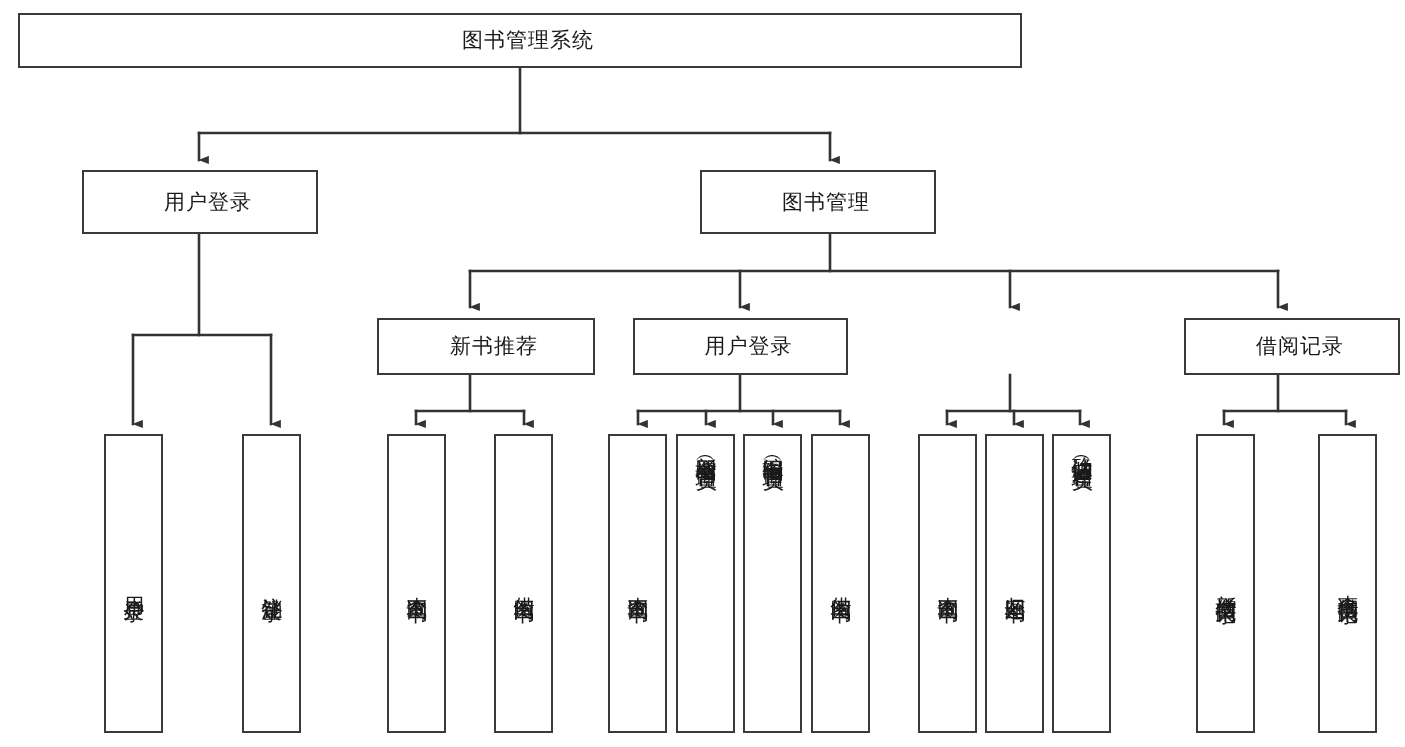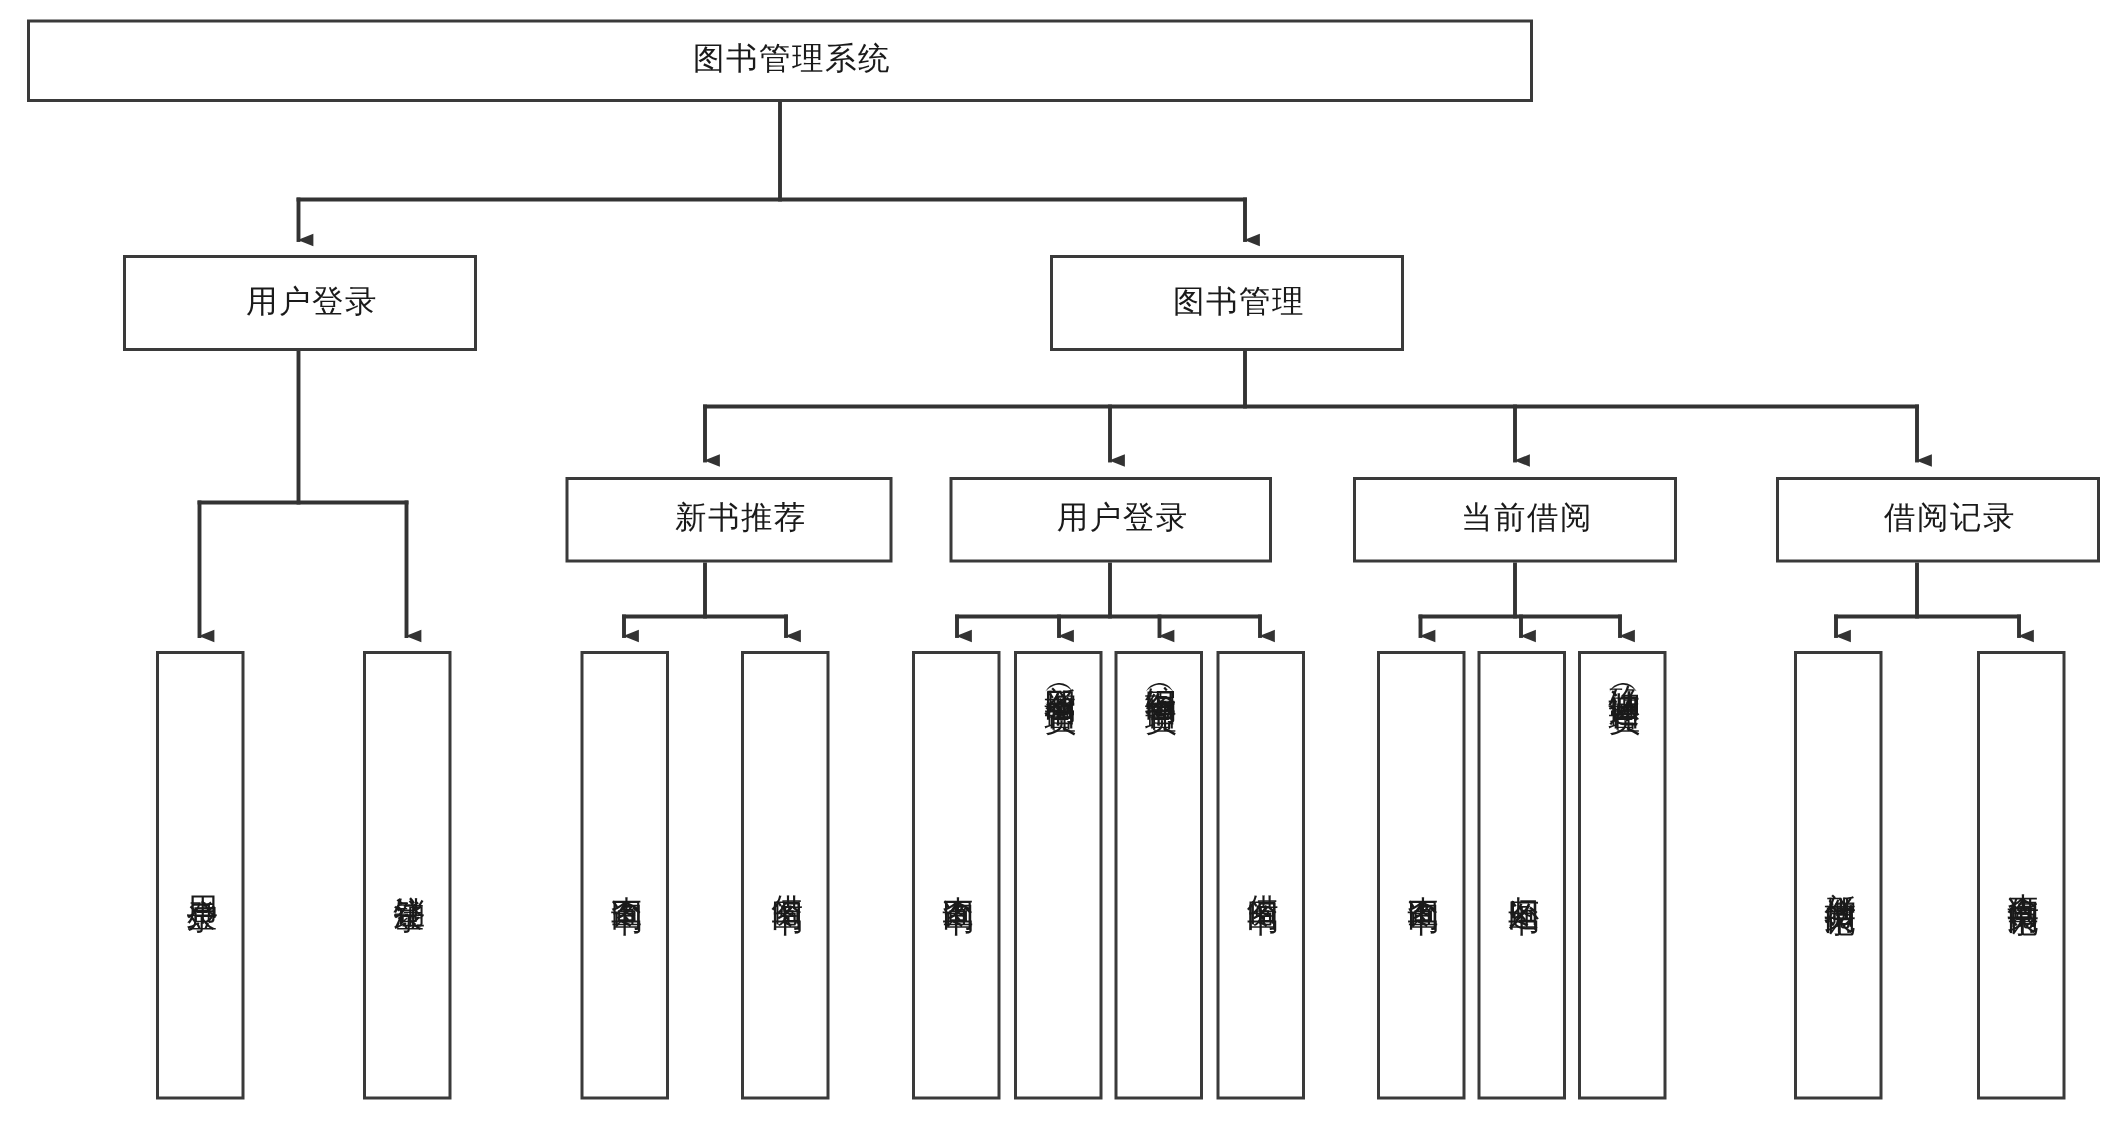--- a/index.html
+++ b/index.html
@@ -134,23 +134,20 @@
   <div class="node horiz" style="left:700px; top:170px; width:236px; height:64px;">
     <span class="lbl">图书管理</span>
   </div>
 
   <div class="node horiz" style="left:360px; top:318px; width:218px; height:57px;margin-left:17px;">
     <span class="lbl">新书推荐</span>
   </div>
   <div class="node horiz" style="left:633px; top:318px; width:215px; height:57px;">
     <span class="lbl">用户登录</span>
   </div>
-  <div class="node horiz" style="left:902px; top:318px; width:216px; height:57px;">
-    <span class="lbl">当前借阅</span>
-  </div>
   <div class="node horiz" style="left:1172px; top:318px; width:216px; height:57px;margin-left:12px;">
     <span class="lbl">借阅记录</span>
   </div>
 
   <div class="node vert centered" style="left:104px; top:434px; width:59px; height:299px;">
     <span class="lbl">用户登录</span>
   </div>
   <div class="node vert centered" style="left:242px; top:434px; width:59px; height:299px;">
     <span class="lbl">注销登录</span>
   </div>

